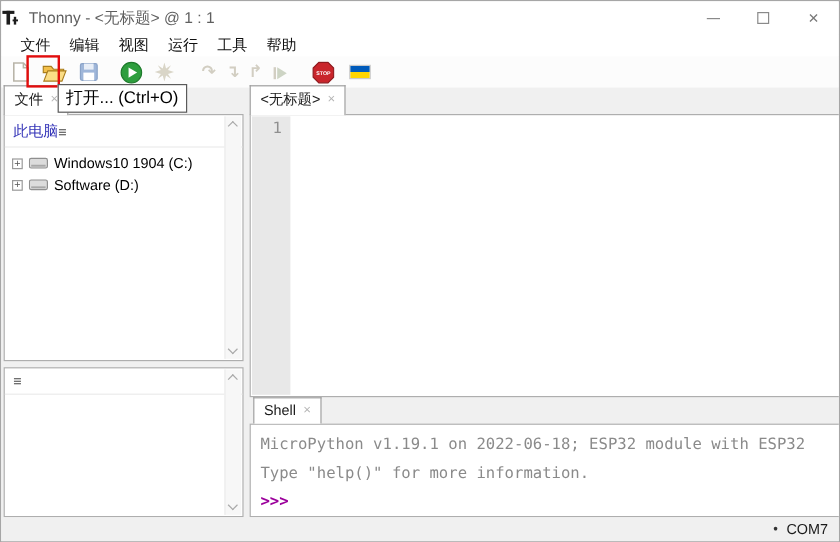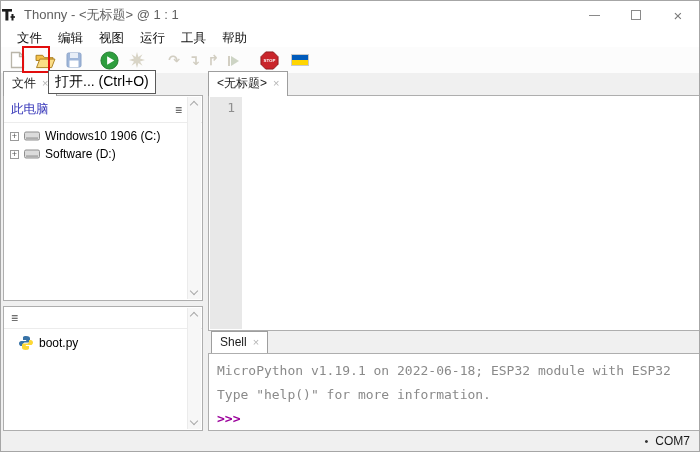--- a/index.html
+++ b/index.html
@@ -39,21 +39,21 @@
   
   .main { position:absolute; left:0; top:72px; right:0; height:360px; background:#f0f0f0; }
   .left-col { position:absolute; left:2px; top:0; width:200px; height:360px; }
   .right-col { position:absolute; left:207px; top:0; width:544px; height:360px; }
   .tabrow { position:absolute; left:0; top:0; height:22px; display:flex; align-items:flex-end; }
   .tab { display:inline-flex; align-items:center; gap:6px; background:#ffffff;
     border:1px solid #9e9e9e; border-bottom:none; padding:3px 8px 4px 8px; font-size:12px;
     position:relative; z-index:5; margin-bottom:-1px; }
   .tab-close { color:#b4b4b4; font-size:11px; line-height:1; }
   .panel { position:absolute; left:0; right:0; background:#ffffff; border:1px solid #aeaeae; }
-  .panel-header { display:flex; align-items:center; justify-content:space-between;
+  .panel-header { display:flex; align-items:center; justify-content:flex-start;
     padding:5px 6px 4px 7px; border-bottom:1px solid #ececec; }
   .panel-title { color:#3434b8; font-size:12.5px; }
   .hamburger { color:#444; font-size:12px; line-height:1; margin-right:14px; }
   .vscroll { position:absolute; top:1px; right:1px; bottom:1px; width:14px; background:#f7f7f7;
     border-left:1px solid #ebebeb; }
   .chev { position:absolute; left:3px; width:6px; height:6px;
     border-right:1.6px solid #a9a9a9; border-bottom:1.6px solid #a9a9a9; }
   .chev.up { top:5px; transform:rotate(-135deg); }
   .chev.down { bottom:5px; transform:rotate(45deg); }
   .tree { padding:4px 2px 2px 4px; }
@@ -189,50 +189,41 @@
           <span class="panel-title">此电脑</span>
           <span class="hamburger">≡</span>
         </div>
         <div class="tree">
           <div class="tree-row">
             <span class="expander">+</span>
             <svg width="16" height="12" viewBox="0 0 16 12">
               <rect x="0.5" y="2" width="15" height="8" rx="1.5" fill="#dcdcdc" stroke="#8f8f8f"></rect>
               <rect x="2" y="7.3" width="12" height="1.6" fill="#a8a8a8"></rect>
             </svg>
-            <span>Windows10 1906 (C:)</span>
+            <span>Windows10 1904 (C:)</span>
           </div>
           <div class="tree-row">
             <span class="expander">+</span>
             <svg width="16" height="12" viewBox="0 0 16 12">
               <rect x="0.5" y="2" width="15" height="8" rx="1.5" fill="#dcdcdc" stroke="#8f8f8f"></rect>
               <rect x="2" y="7.3" width="12" height="1.6" fill="#a8a8a8"></rect>
             </svg>
             <span>Software (D:)</span>
           </div>
         </div>
         <div class="vscroll">
           <span class="chev up"></span>
           <span class="chev down"></span>
         </div>
       </div>
 
       <div class="panel" style="top:233px; height:125px;">
         <div class="panel-header">
           <span class="hamburger">≡</span>
         </div>
-        <div class="tree">
-          <div class="tree-row" style="padding-left:10px;">
-            <svg width="16" height="16" viewBox="0 0 16 16">
-              <path d="M8,1 C4.8,1 5,2.4 5,3.4 V5 h3.2 v0.9 H3.4 C2,5.9 1,7 1,8.5 C1,10 2,11.1 3.4,11.1 H5 V9.4 C5,8 6,7.4 7.5,7.4 h3 C11.8,7.4 12,6.7 12,5.4 V3.4 C12,2 11.2,1 8,1 Z" fill="#3873a7"></path>
-              <path d="M8,15 C11.2,15 11,13.6 11,12.6 V11 H7.8 v-0.9 h4.8 C14,10.1 15,9 15,7.5 C15,6 14,4.9 12.6,4.9 H11 v1.7 C11,8 10,8.6 8.5,8.6 h-3 C4.2,8.6 4,9.3 4,10.6 v2 C4,14 4.8,15 8,15 Z" fill="#fdd835"></path>
-            </svg>
-            <span>boot.py</span>
-          </div>
-        </div>
         <div class="vscroll">
           <span class="chev up"></span>
           <span class="chev down"></span>
         </div>
       </div>
     </div>
 
     <div class="right-col">
       <div class="tabrow">
         <div class="tab">

